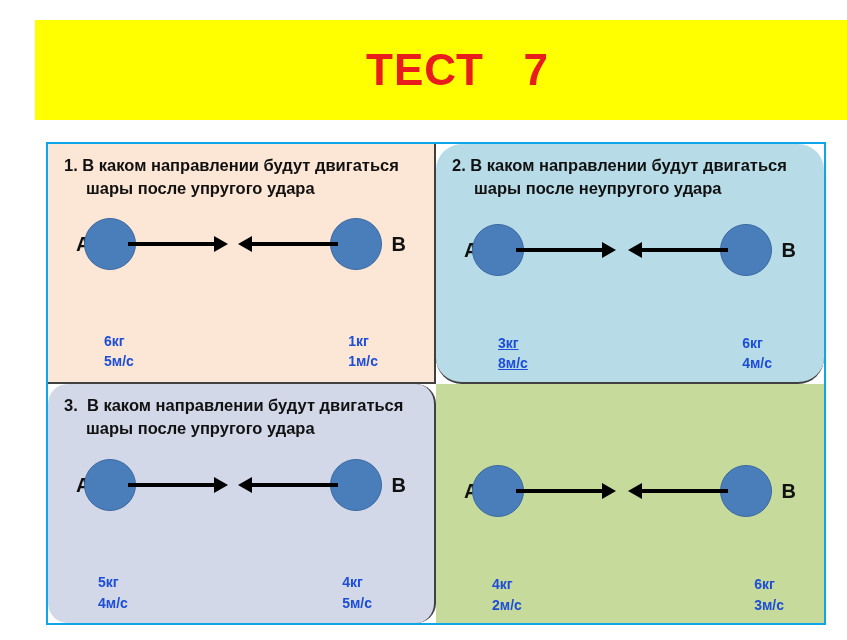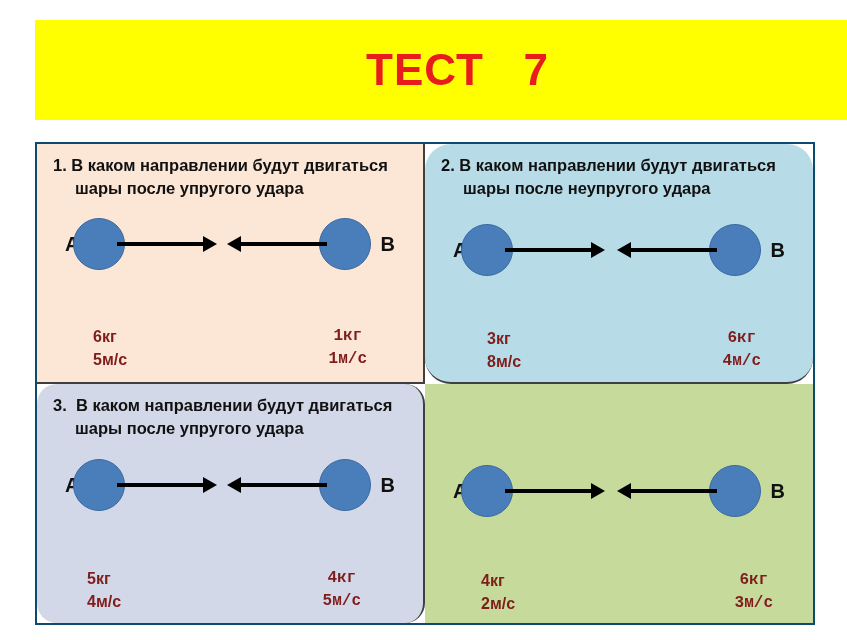--- a/index.html
+++ b/index.html
@@ -38,28 +38,28 @@
     font-weight: bold;
     letter-spacing: 1px;
     font-family: "Liberation Sans", sans-serif;
     white-space: pre;
     line-height: 1;
   }
 
   
   #grid {
     position: absolute;
-    left: 35px;
+    left: 46px;
     top: 142px;
     width: 780px;
     height: 483px;
     display: grid;
     grid-template-columns: 1fr 1fr;
     grid-template-rows: 1fr 1fr;
-    border: 2px solid #0c4a6e;
+    border: 2px solid #0ea5e9;
     box-sizing: border-box;
   }
   .cell {
     position: relative;
     box-sizing: border-box;
     padding: 10px 10px 6px 10px;
     overflow: hidden;
   }
   .cell.c1 { background: #FCE6D5; border-right: 2px solid #404040; border-bottom: 2px solid #404040; }
   .cell.c2 { background: #B7DCE8; border-bottom: 2px solid #404040; border-radius: 26px; }
@@ -148,36 +148,36 @@
   
   .arrow.right .shaft { left: -8px; right: 12px; }
   .arrow.right .head  { right: 0; border-left: 14px solid #000000; }
   
   .arrow.left .shaft  { right: -8px; left: 12px; }
   .arrow.left .head   { left: 0; border-right: 14px solid #000000; }
 
   .values {
     position: absolute;
     bottom: 2px;
-    font-size: 16px;
+    font-size: 14px;
     font-weight: bold;
-    color: #7f1d1d;
+    color: #1d4ed8;
     line-height: 1.45;
     text-align: left;
   }
   .values.left  { left: 52px; }
-  .values.right { right: 44px; text-align: center; font-family: Liberation Mono, monospace; }
+  .values.right { right: 44px; text-align: left; }
 
   
   .c1 .ball-row { top: 8px; }
   .c1 .values.left  { left: 56px; bottom: 6px; }
   .c1 .values.right { right: 56px; bottom: 6px; }
 
   .c2 .ball-row { top: 14px; }
-  .c2 .values.left  { left: 62px; bottom: 4px; }
+  .c2 .values.left  { left: 62px; bottom: 4px; text-decoration: underline; }
   .c2 .values.right { right: 52px; bottom: 4px; }
 
   .c3 .ball-row { top: 8px; }
   .c3 .values.left  { left: 50px; bottom: 6px; margin-top: 28px; }
   .c3 .values.right { right: 62px; bottom: 6px; }
 
   .c4 .ball-row { top: 14px; }
   .c4 .values.left  { left: 56px; bottom: 4px; }
   .c4 .values.right { right: 40px; bottom: 4px; }
 </style>

